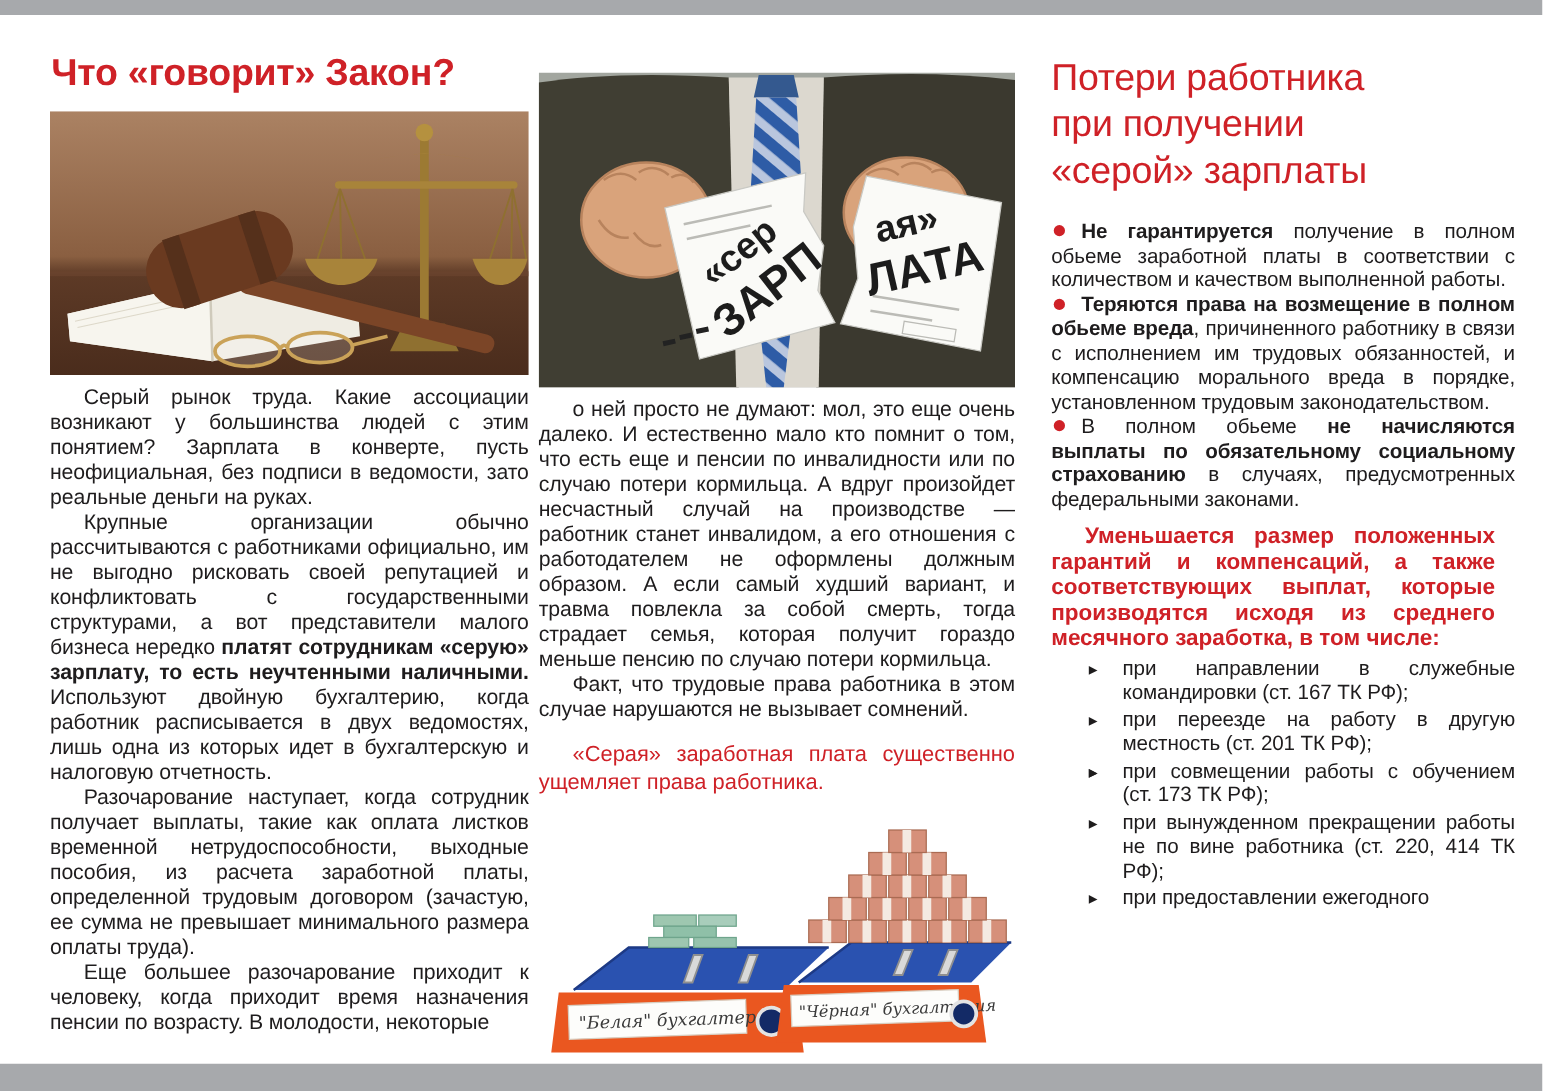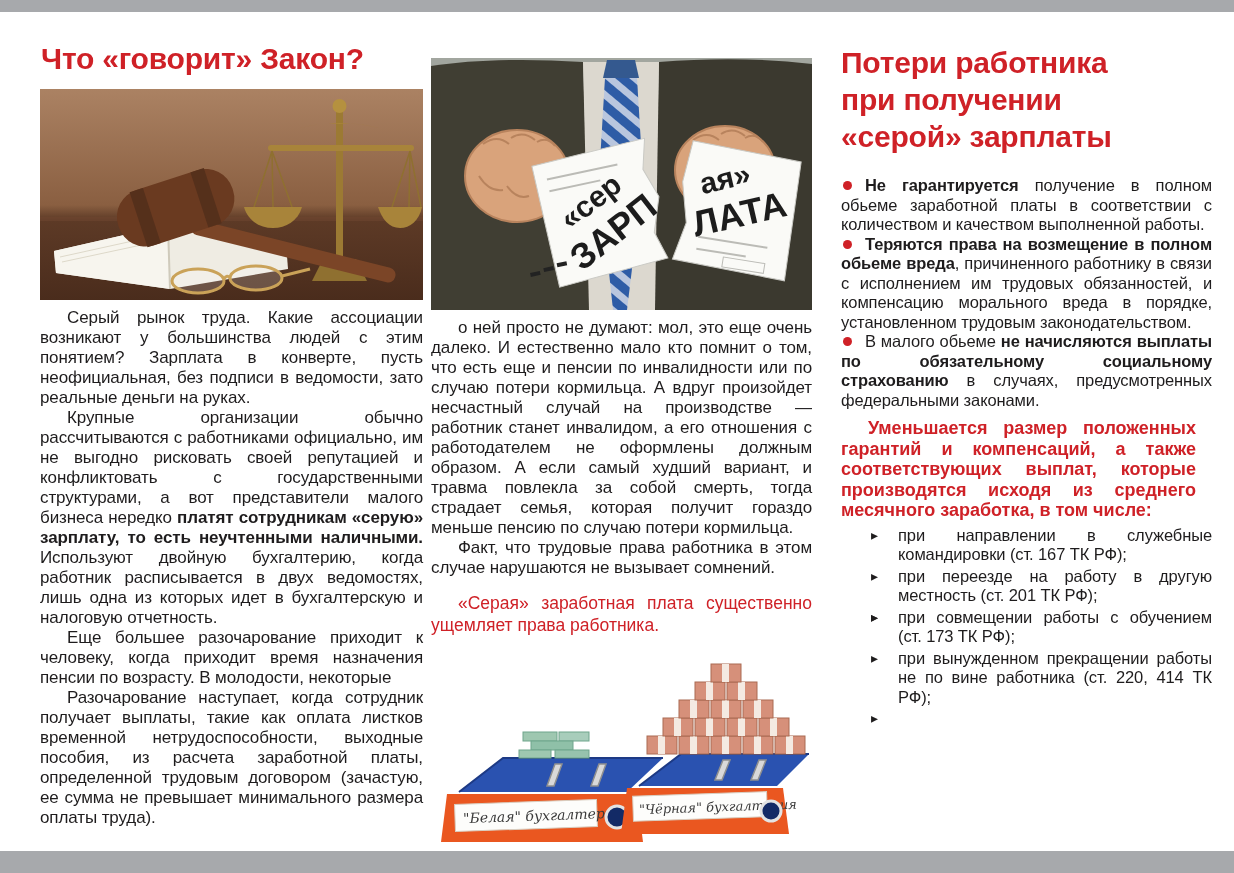--- a/index.html
+++ b/index.html
@@ -36,21 +36,21 @@
   .mt8 { margin-top: 8px; }
 
   .mid-highlight {
     color: #cf2127; font-weight: normal;
     font-size: 17.5px; line-height: 22px;
     text-align: justify; text-indent: 27px;
     margin: 14px 0 8px 0;
   }
 
   .right-title div {
-    color: #cf2127; font-weight: bold;
+    color: #cf2127; font-weight: normal;
     font-size: 30px; line-height: 37px; letter-spacing: -0.2px;
   }
   .right-body { margin-top: 21px; }
   .right-body p.bullet {
     margin: 0; text-align: justify;
     font-size: 16.5px; line-height: 19.5px; text-indent: 0;
     letter-spacing: -0.1px;
   }
   .dot {
     display: inline-block; width: 9px; height: 9px; border-radius: 50%;
@@ -124,22 +124,22 @@
       <ellipse cx="158" cy="192" rx="26" ry="12"></ellipse>
       <ellipse cx="216" cy="189" rx="26" ry="12"></ellipse>
       <path d="M184,190 Q187,185 190,189" fill="none"></path>
       <path d="M242,187 L270,180" fill="none"></path>
     </g>
   </svg>
 
   <div class="body-text mt8">
     <p><span>Серый рынок труда. Какие ассоциации возникают у большинства людей с этим понятием? Зарплата в конверте, пусть неофициальная, без подписи в ведомости, зато реальные деньги на руках.</span></p>
     <p><span>Крупные организации обычно рассчитываются с работниками официально, им не выгодно рисковать своей репутацией и конфликтовать с государственными структурами, а вот представители малого бизнеса нередко </span><span class="bold">платят сотрудникам «серую» зарплату, то есть неучтенными наличными.</span><span> Используют двойную бухгалтерию, когда работник расписывается в двух ведомостях, лишь одна из которых идет в бухгалтерскую и налоговую отчетность.</span></p>
+    <p><span>Разочарование наступает, когда сотрудник получает выплаты, такие как оплата листков временной нетрудоспособности, выходные пособия, из расчета заработной платы, определенной трудовым договором (зачастую, ее сумма не превышает минимального размера оплаты труда).</span></p>
     <p><span>Еще большее разочарование приходит к человеку, когда приходит время назначения пенсии по возрасту. В молодости, некоторые</span></p>
-    <p><span>Разочарование наступает, когда сотрудник получает выплаты, такие как оплата листков временной нетрудоспособности, выходные пособия, из расчета заработной платы, определенной трудовым договором (зачастую, ее сумма не превышает минимального размера оплаты труда).</span></p>
   </div>
 </div>
 
 <div class="col col-mid">
 
   <svg class="photo" width="381" height="252" viewBox="0 0 381 252">
     <defs>
       <pattern id="tieP" width="16" height="16" patternUnits="userSpaceOnUse" patternTransform="rotate(-50)">
         <rect width="16" height="16" fill="#2e5ca6"></rect>
         <rect width="7" height="16" fill="#b9c6de"></rect>
@@ -250,26 +250,26 @@
 <div class="col col-right">
   <div class="right-title">
     <div>Потери работника</div>
     <div>при получении</div>
     <div>«серой» зарплаты</div>
   </div>
 
   <div class="right-body">
     <p class="bullet"><span class="dot"></span><span class="bold">Не гарантируется</span><span> получение в полном обьеме заработной платы в соответствии с количеством и качеством выполненной работы.</span></p>
     <p class="bullet"><span class="dot"></span><span class="bold">Теряются права на возмещение в полном обьеме вреда</span><span>, причиненного работнику в связи с исполнением им трудовых обязанностей, и компенсацию морального вреда в порядке, установленном трудовым законодательством.</span></p>
-    <p class="bullet"><span class="dot"></span><span>В малого обьеме </span><span class="bold">не начисляются выплаты по обязательному социальному страхованию</span><span> в случаях, предусмотренных федеральными законами.</span></p>
+    <p class="bullet"><span class="dot"></span><span>В полном обьеме </span><span class="bold">не начисляются выплаты по обязательному социальному страхованию</span><span> в случаях, предусмотренных федеральными законами.</span></p>
 
     <p class="right-highlight">Уменьшается размер положенных гарантий и компенсаций, а также соответствующих выплат, которые производятся исходя из среднего месячного заработка, в том числе:</p>
 
     <div class="arrow-list">
       <div class="arrow-item"><span class="marker">▸</span><span>при направлении в служебные командировки (ст. 167 ТК РФ);</span></div>
       <div class="arrow-item"><span class="marker">▸</span><span>при переезде на работу в другую местность (ст. 201 ТК РФ);</span></div>
       <div class="arrow-item"><span class="marker">▸</span></div>
       <div class="arrow-item"><span class="marker">▸</span><span>при совмещении работы с обучением (ст. 173 ТК РФ);</span></div>
       <div class="arrow-item"><span class="marker">▸</span><span>при вынужденном прекращении работы не по вине работника (ст. 220, 414 ТК РФ);</span></div>
-      <div class="arrow-item"><span class="marker">▸</span></div>
+      <div class="arrow-item"><span class="marker">▸</span><span>при предоставлении ежегодного</span></div>
     </div>
   </div>
 </div>
 
 </body></html>

